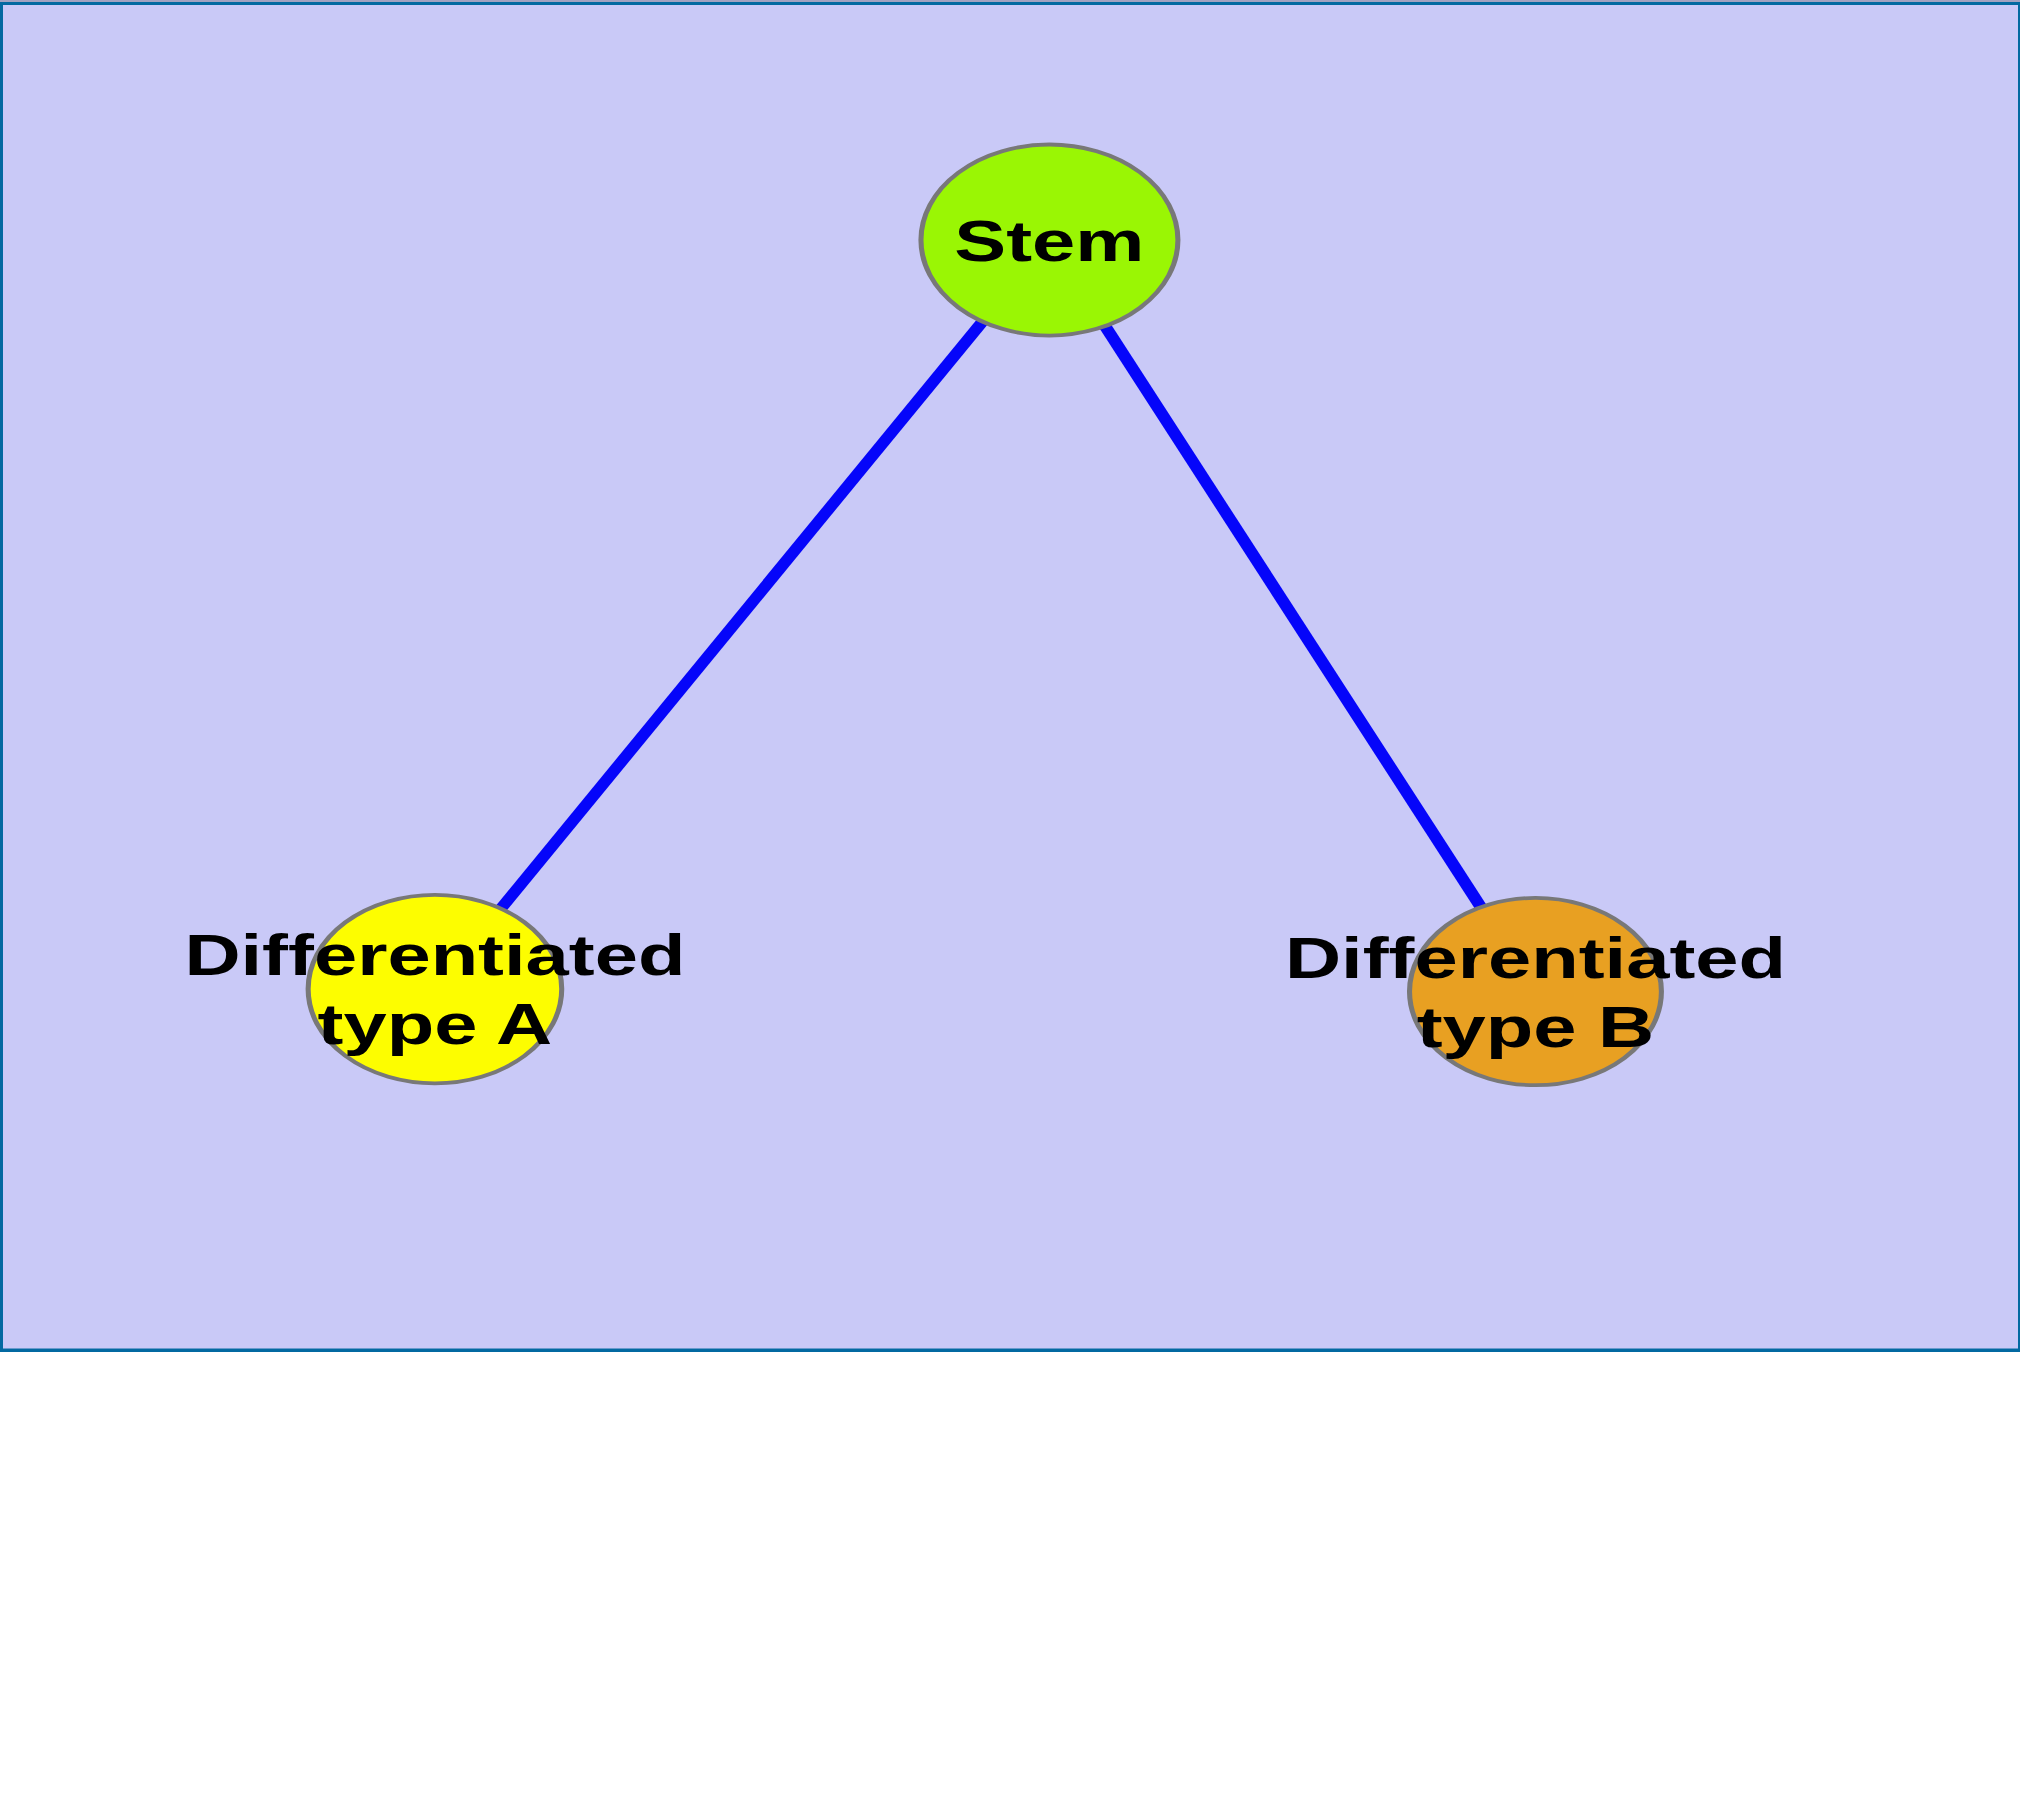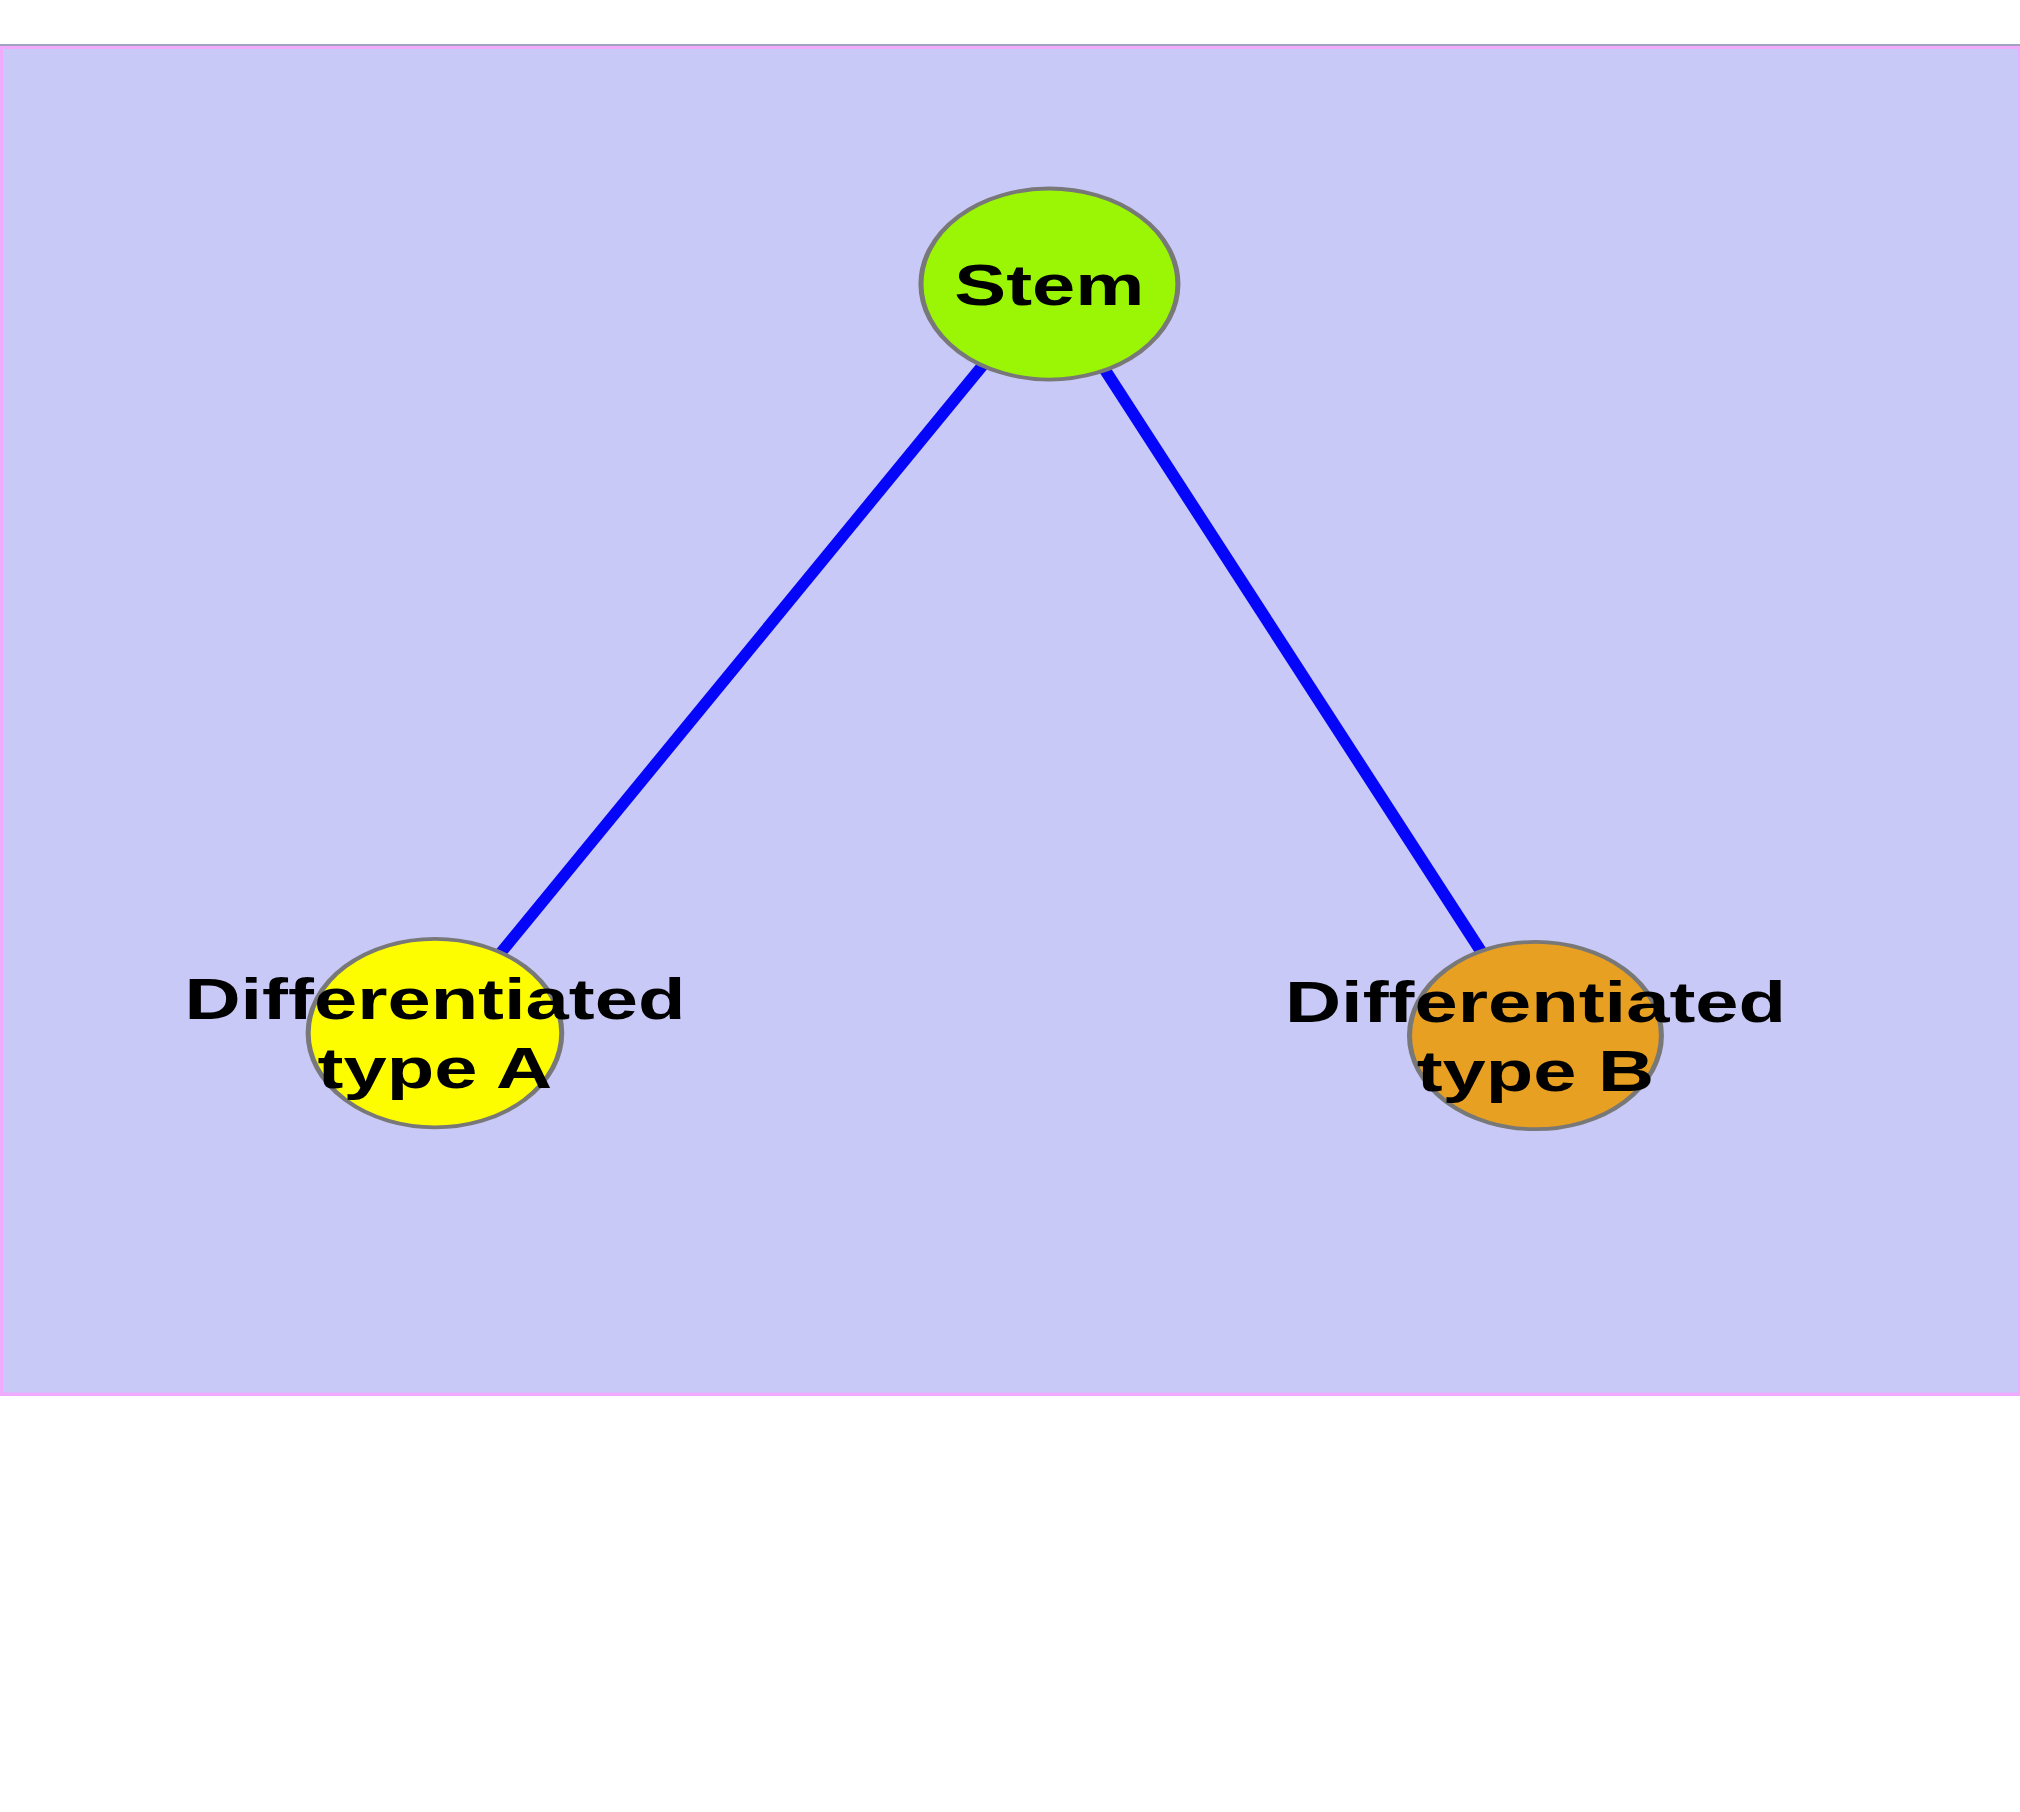--- a/index.html
+++ b/index.html
@@ -5,23 +5,22 @@
   html, body {
     margin: 0;
     padding: 0;
     background: #ffffff;
     font-family: "Liberation Sans", sans-serif;
   }
   .frame {
     position: relative;
     width: 2021px;
     height: 1352px;
-    background: #f0abfc;
+    background: #0369a1;
     overflow: hidden;
-    margin-top: 44px;
   }
   .topline {
     position: absolute;
     top: 0; left: 0; right: 0;
     height: 1.7px;
   }
   .canvas-wrap {
     position: absolute;
     top: 5.1px; left: 2.5px; right: 3.4px; bottom: 3.4px;
   }

